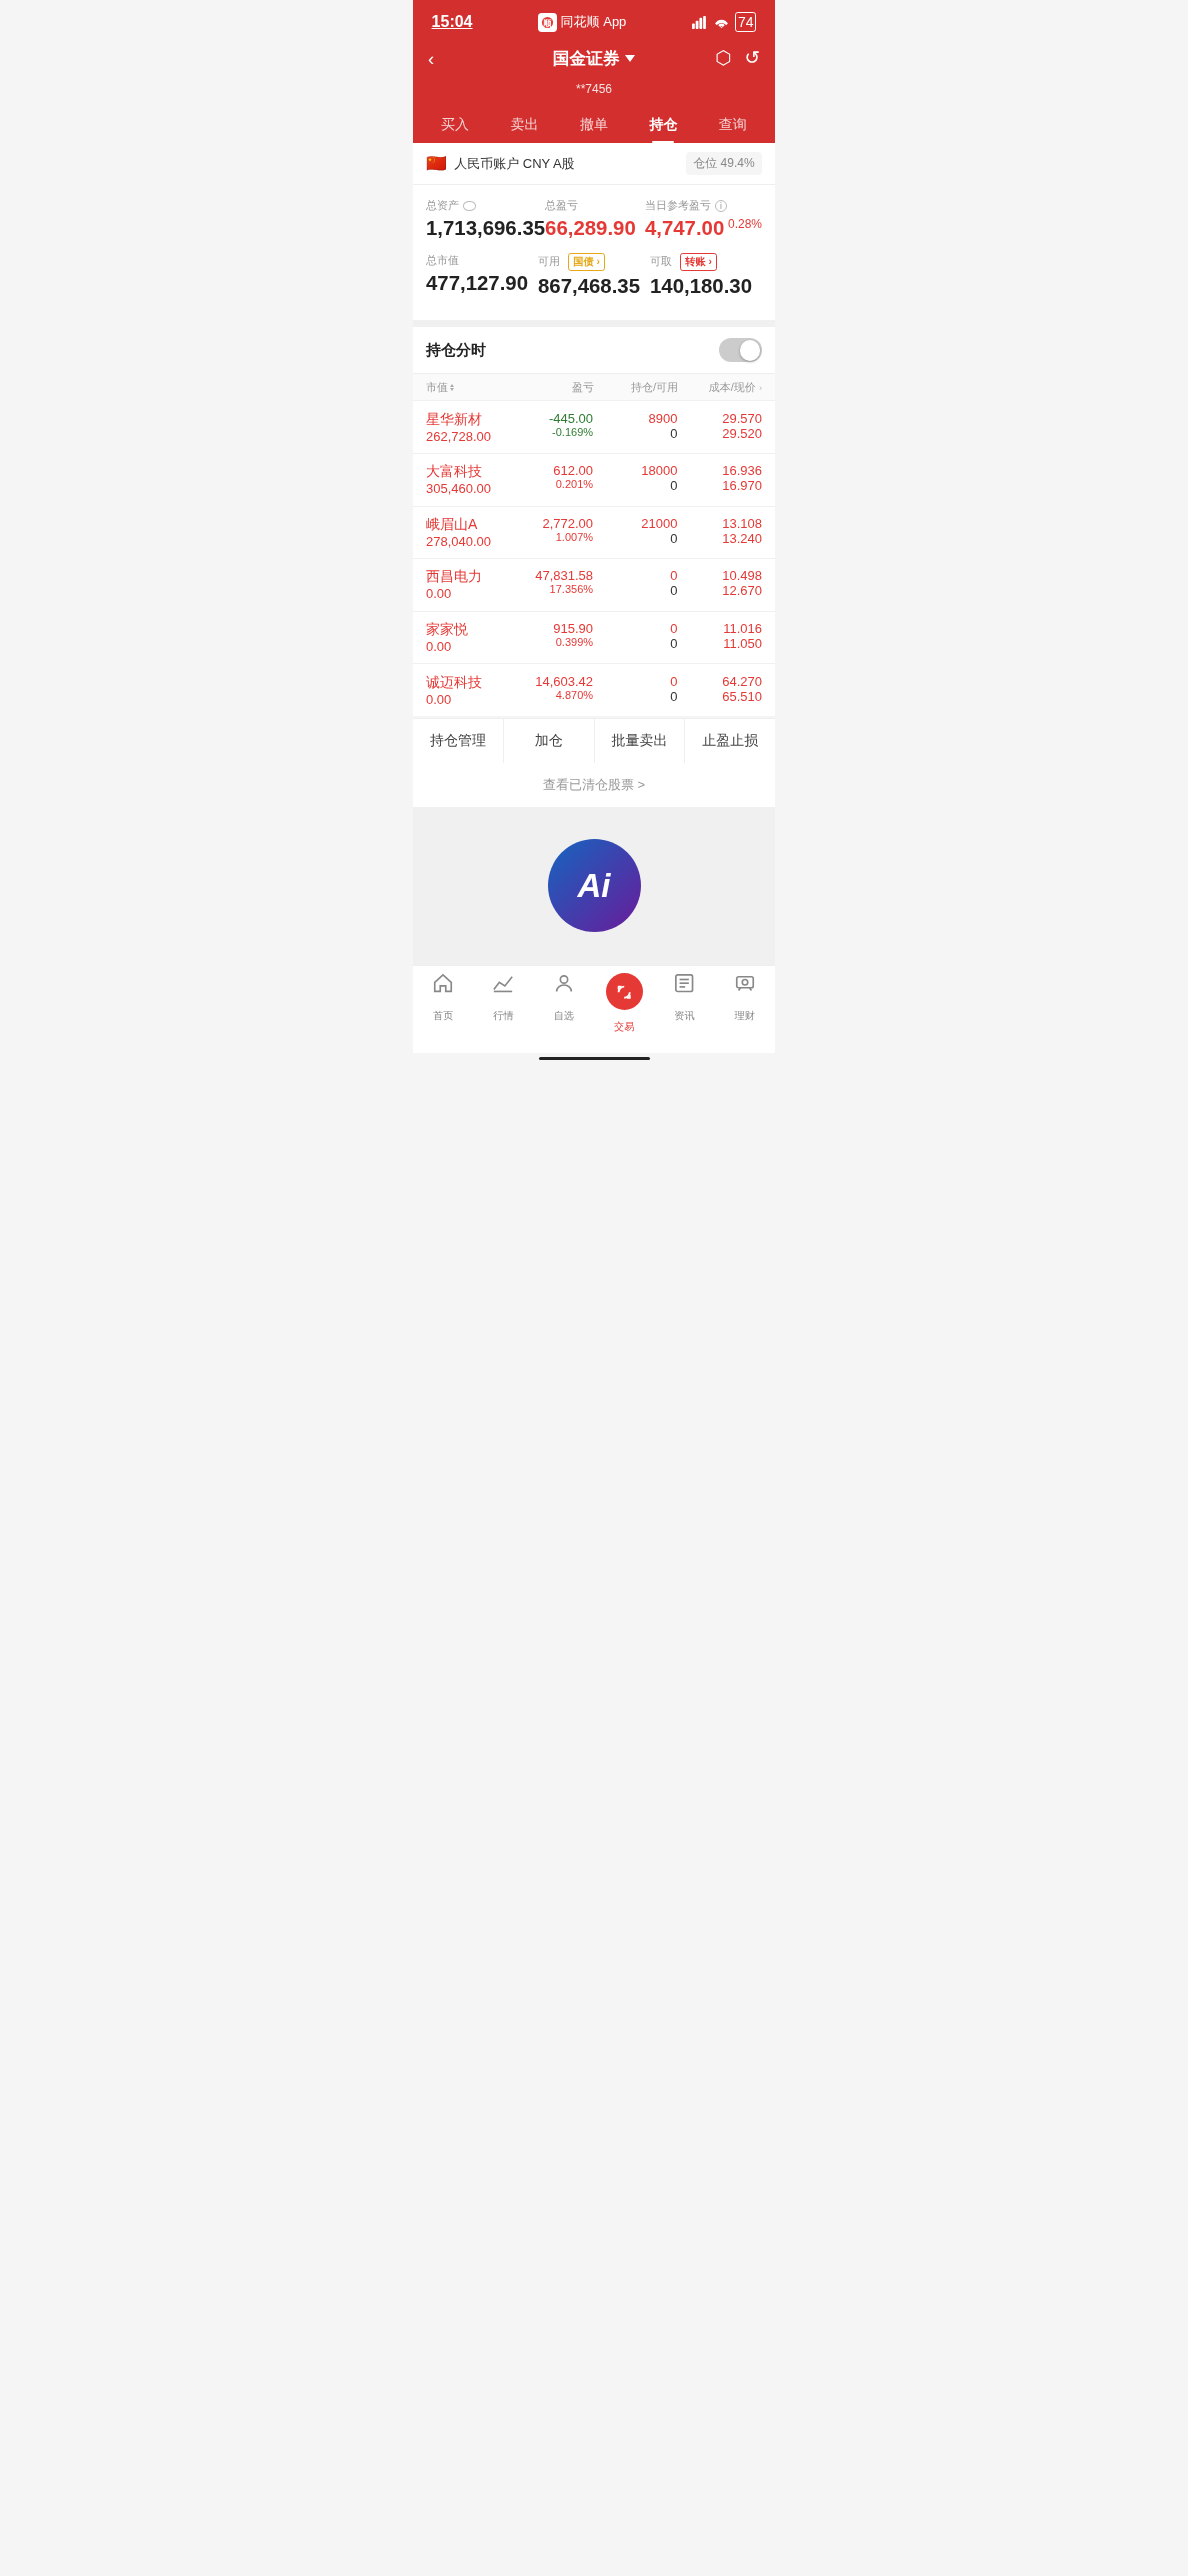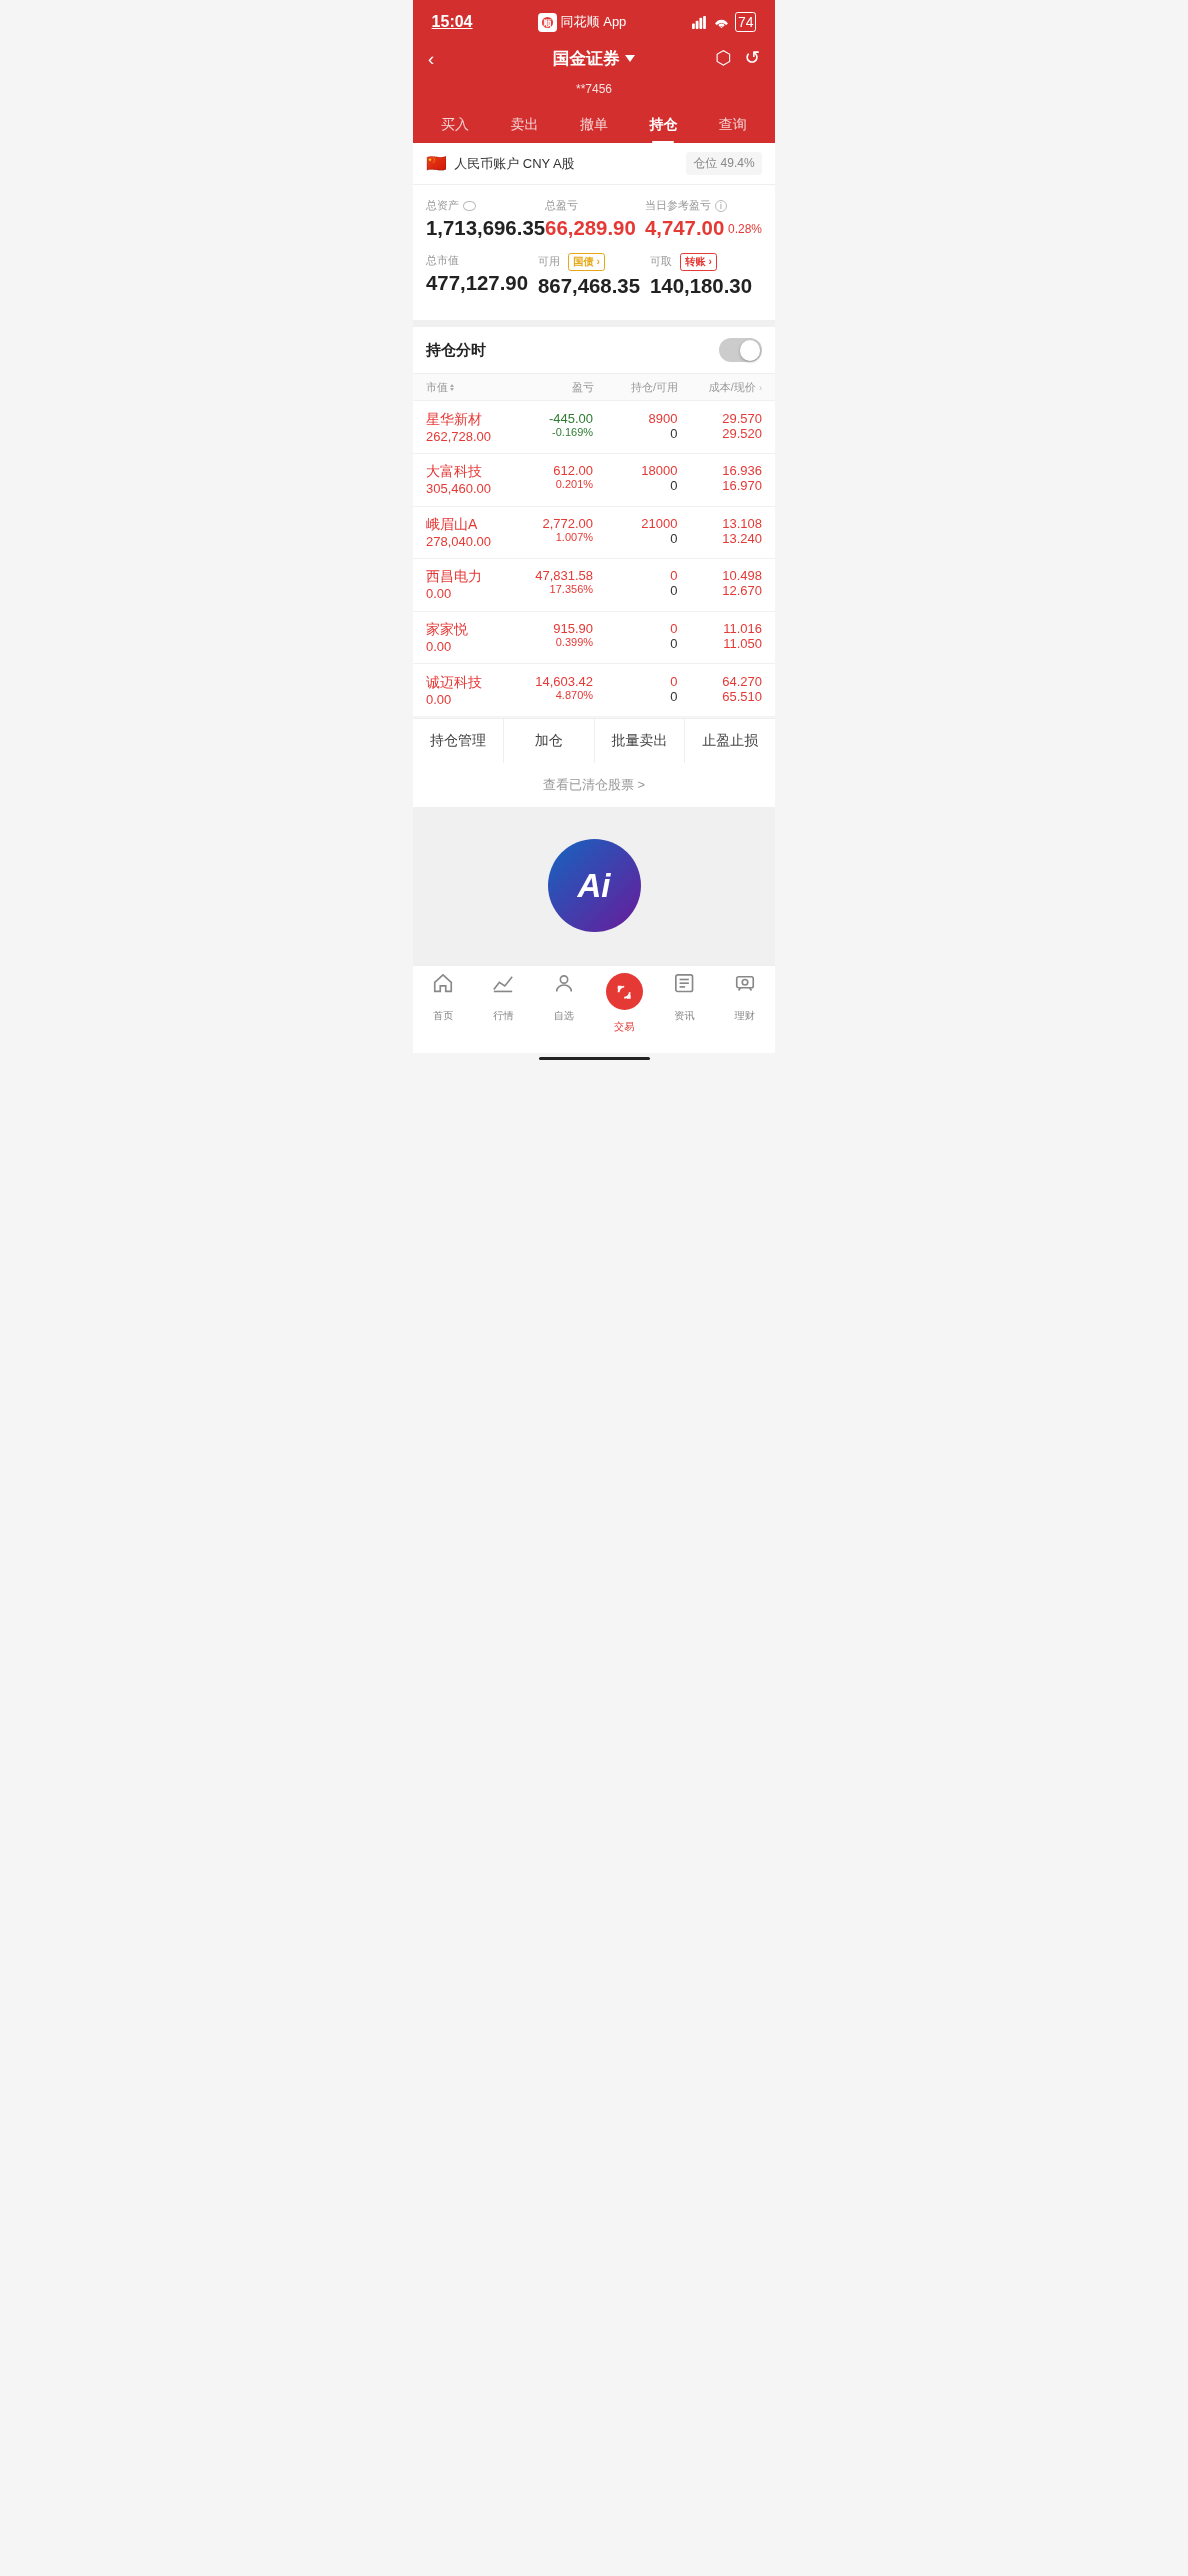--- a/index.html
+++ b/index.html
@@ -204,21 +204,21 @@
       font-weight: bold;
     }
     .stat-value {
       font-size: 20.4px;
       font-weight: 600;
       color: #222;
     }
     .stat-value.red { color: #e53935; }
     .stat-value-inline {
       display: flex;
-      align-items: center;
+      align-items: flex-start;
       gap: 3.7px;
     }
     .stat-pct {
       font-size: 12px;
       color: #e53935;
     }
     .stat-tag {
       display: inline-block;
       border: 0.9px solid #e6a817;
       color: #e6a817;

